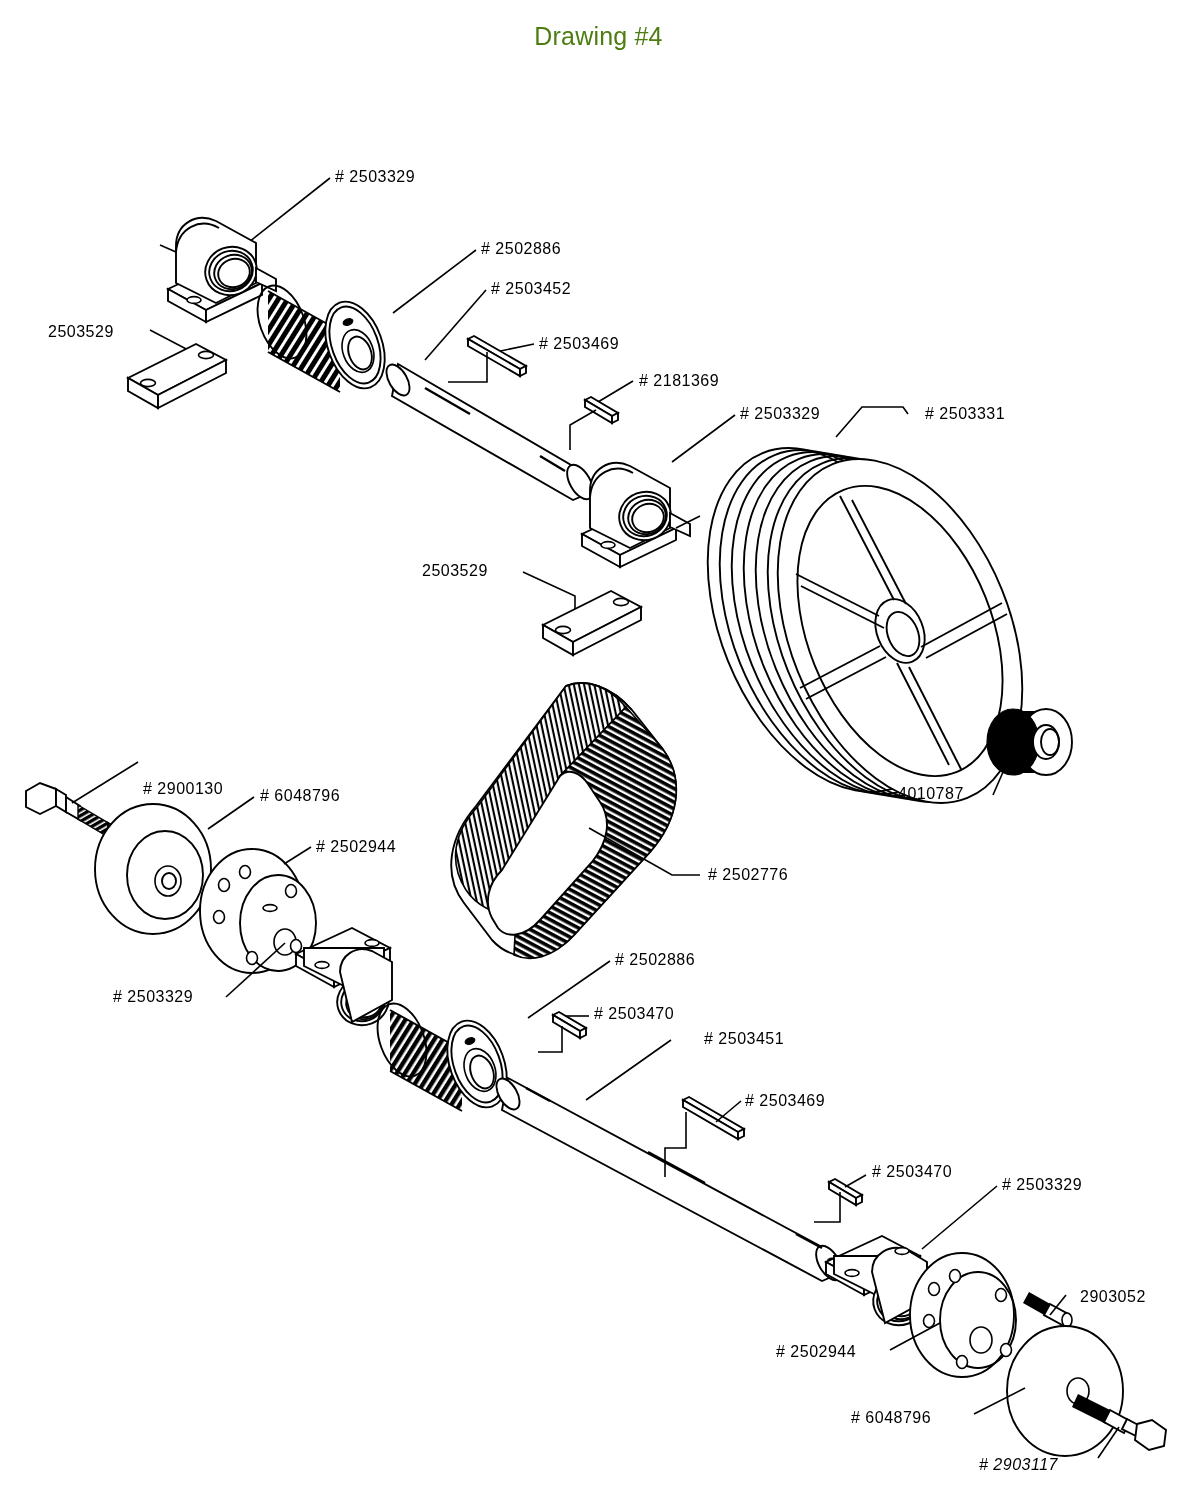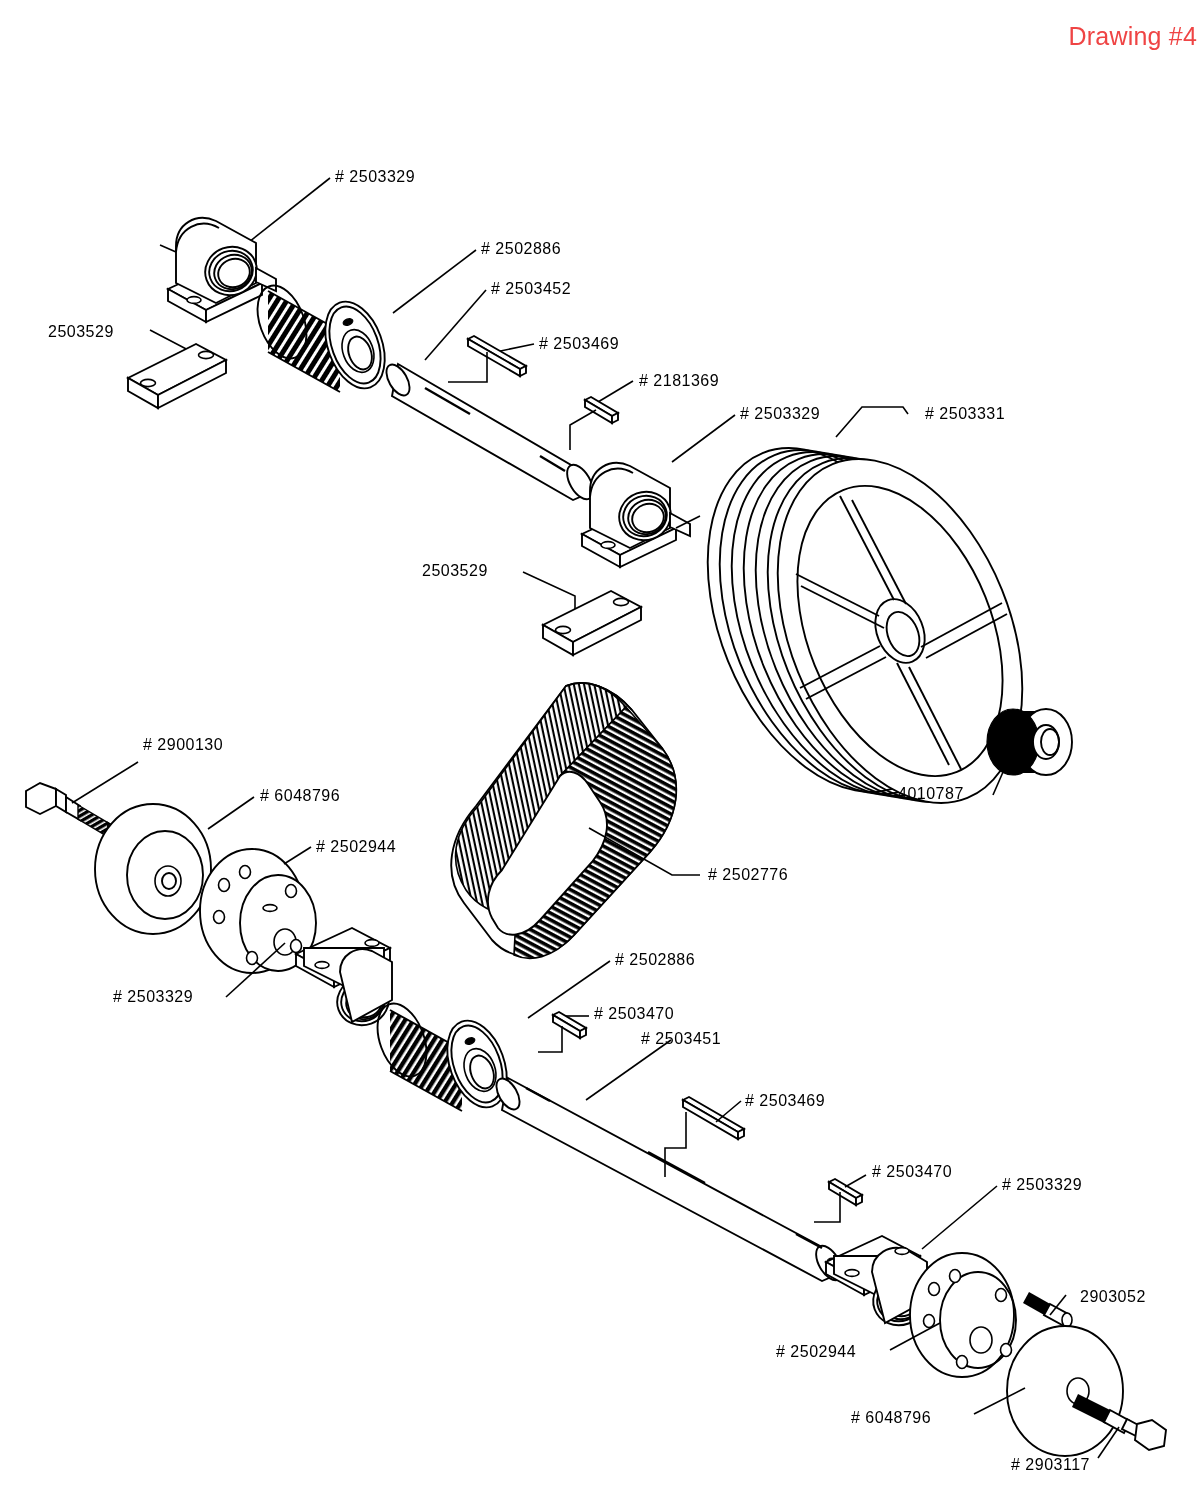--- a/index.html
+++ b/index.html
@@ -1,20 +1,20 @@
 <!DOCTYPE html>
 <html><head>
 <meta charset="utf-8">
 <style>
   html,body{margin:0;padding:0;background:#ffffff;}
   body{font-family:"Liberation Sans",sans-serif;}
   #page{position:relative;width:1197px;height:1501px;background:#fff;overflow:hidden;}
   #title{
-    position:absolute;left:0;top:22px;width:1197px;text-align:right;
-    font-size:25px;color:#ef4444;letter-spacing:0.2px;
+    position:absolute;left:0;top:22px;width:1197px;text-align:center;
+    font-size:25px;color:#4d7c0f;letter-spacing:0.2px;
   }
   svg.draw{position:absolute;left:0;top:0;width:1197px;height:1501px;}
   .lbl{position:absolute;font-size:16px;color:#000;white-space:nowrap;letter-spacing:0.5px;}
   .ln{stroke:#000;stroke-width:1.6;fill:none;}
   .ln2{stroke:#000;stroke-width:1.9;fill:none;}
   .thick{stroke:#000;stroke-width:2.4;fill:none;}
   .fillw{fill:#fff;stroke:#000;stroke-width:1.9;}
   .fillwt{fill:#fff;stroke:#000;stroke-width:1.6;}
   .fillk{fill:#000;stroke:#000;stroke-width:1.2;}
   .nofill{fill:none;stroke:#000;stroke-width:1.9;}
@@ -357,29 +357,29 @@
   <div class="lbl" style="left:335px;top:168px;"># 2503329</div>
   <div class="lbl" style="left:48px;top:323px;">2503529</div>
   <div class="lbl" style="left:481px;top:240px;"># 2502886</div>
   <div class="lbl" style="left:491px;top:280px;"># 2503452</div>
   <div class="lbl" style="left:539px;top:335px;"># 2503469</div>
   <div class="lbl" style="left:639px;top:372px;"># 2181369</div>
   <div class="lbl" style="left:740px;top:405px;"># 2503329</div>
   <div class="lbl" style="left:913px;top:405px;margin-left:12px;"># 2503331</div>
   <div class="lbl" style="left:422px;top:562px;">2503529</div>
   <div class="lbl" style="left:898px;top:785px;">4010787</div>
-  <div class="lbl" style="left:143px;top:736px;"># 2900130</div>
+  <div class="lbl" style="left:143px;top:780px;"># 2900130</div>
   <div class="lbl" style="left:260px;top:787px;"># 6048796</div>
   <div class="lbl" style="left:316px;top:838px;"># 2502944</div>
   <div class="lbl" style="left:113px;top:988px;"># 2503329</div>
   <div class="lbl" style="left:708px;top:866px;"># 2502776</div>
   <div class="lbl" style="left:615px;top:951px;"># 2502886</div>
   <div class="lbl" style="left:594px;top:1005px;"># 2503470</div>
-  <div class="lbl" style="left:641px;top:1030px;text-align:center;"># 2503451</div>
+  <div class="lbl" style="left:704px;top:1030px;text-align:center;"># 2503451</div>
   <div class="lbl" style="left:745px;top:1092px;"># 2503469</div>
   <div class="lbl" style="left:872px;top:1163px;"># 2503470</div>
   <div class="lbl" style="left:1002px;top:1176px;"># 2503329</div>
   <div class="lbl" style="left:1080px;top:1288px;">2903052</div>
   <div class="lbl" style="left:776px;top:1343px;"># 2502944</div>
   <div class="lbl" style="left:851px;top:1409px;"># 6048796</div>
-  <div class="lbl" style="left:1011px;top:1456px;"># 2903117</div>
+  <div class="lbl" style="left:979px;top:1456px;font-style:italic;"># 2903117</div>
 
 </div>
 
 </body></html>

